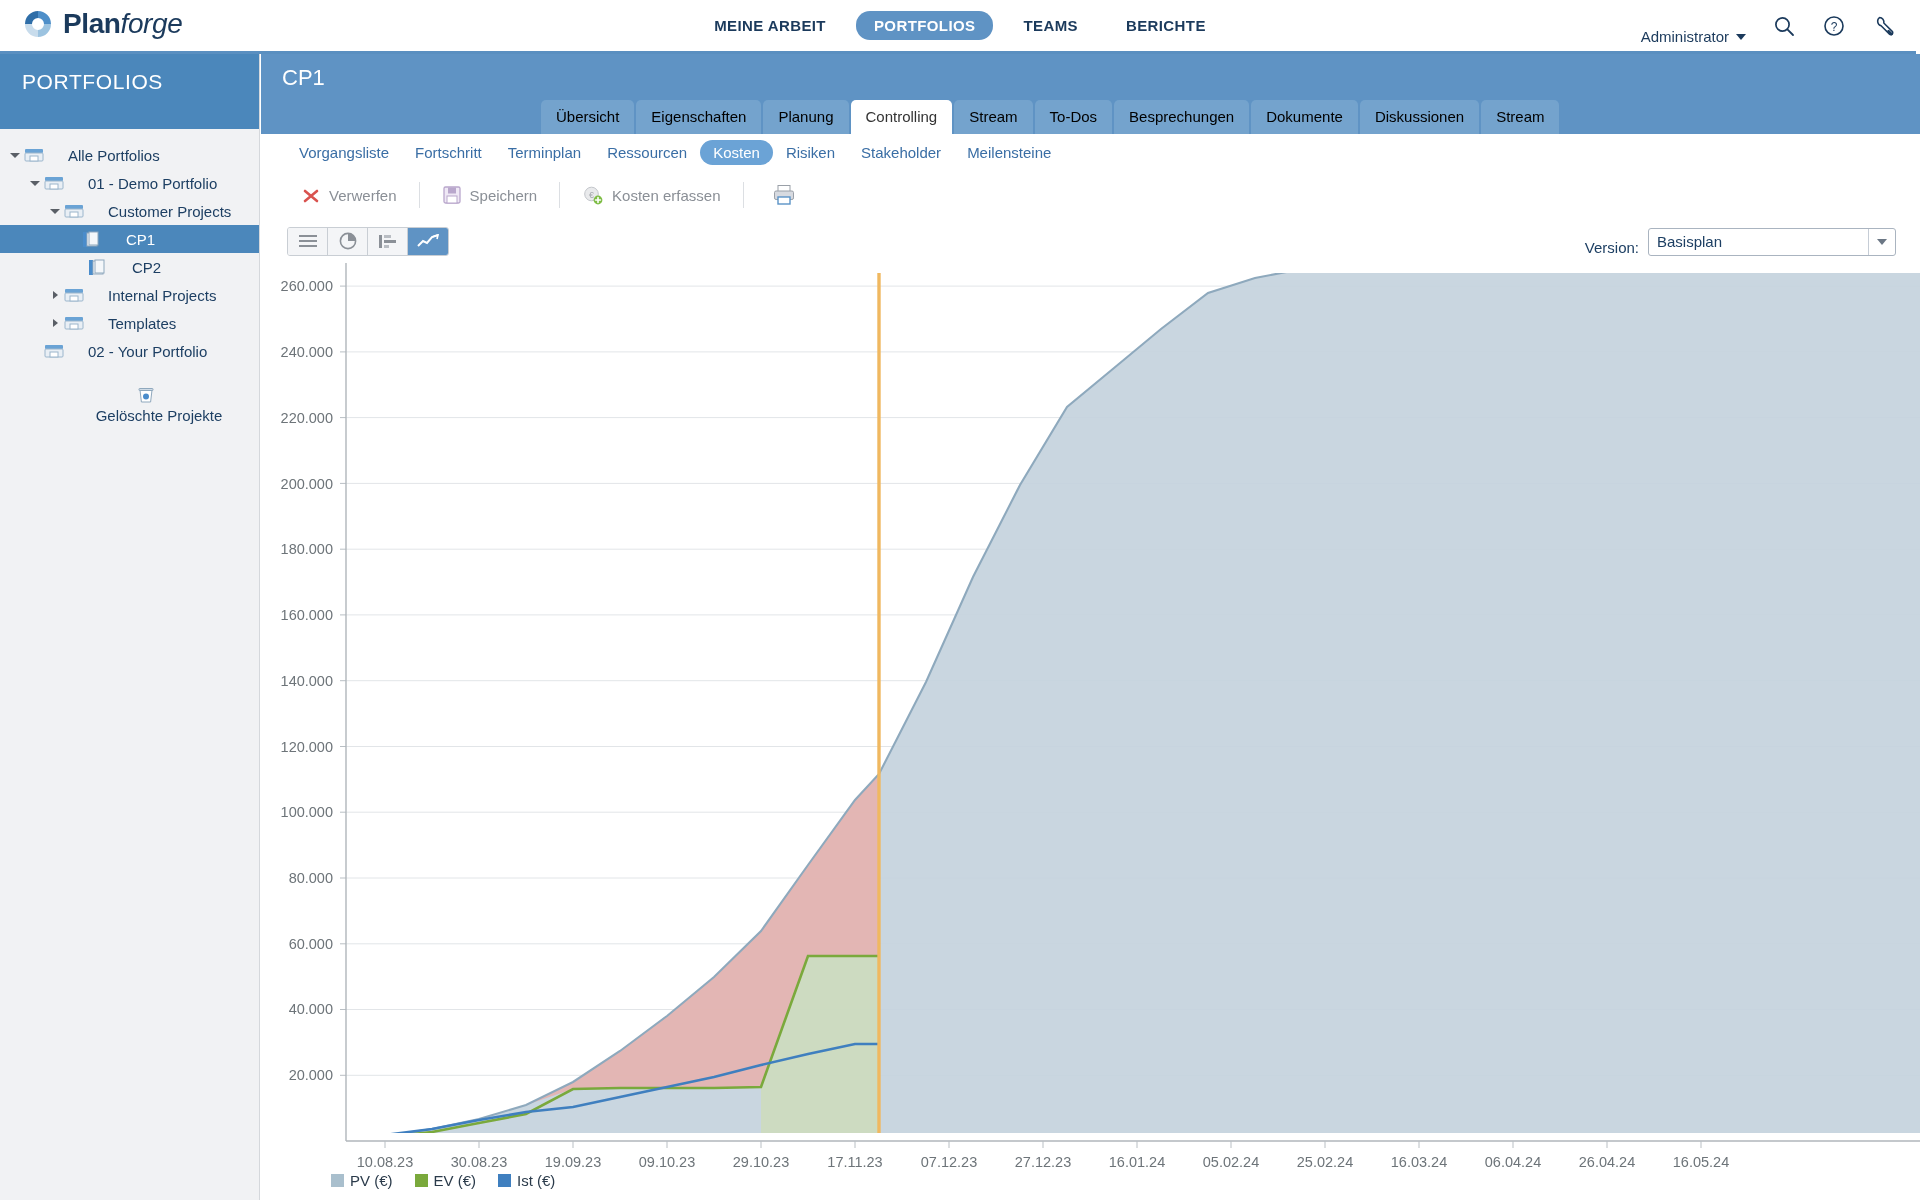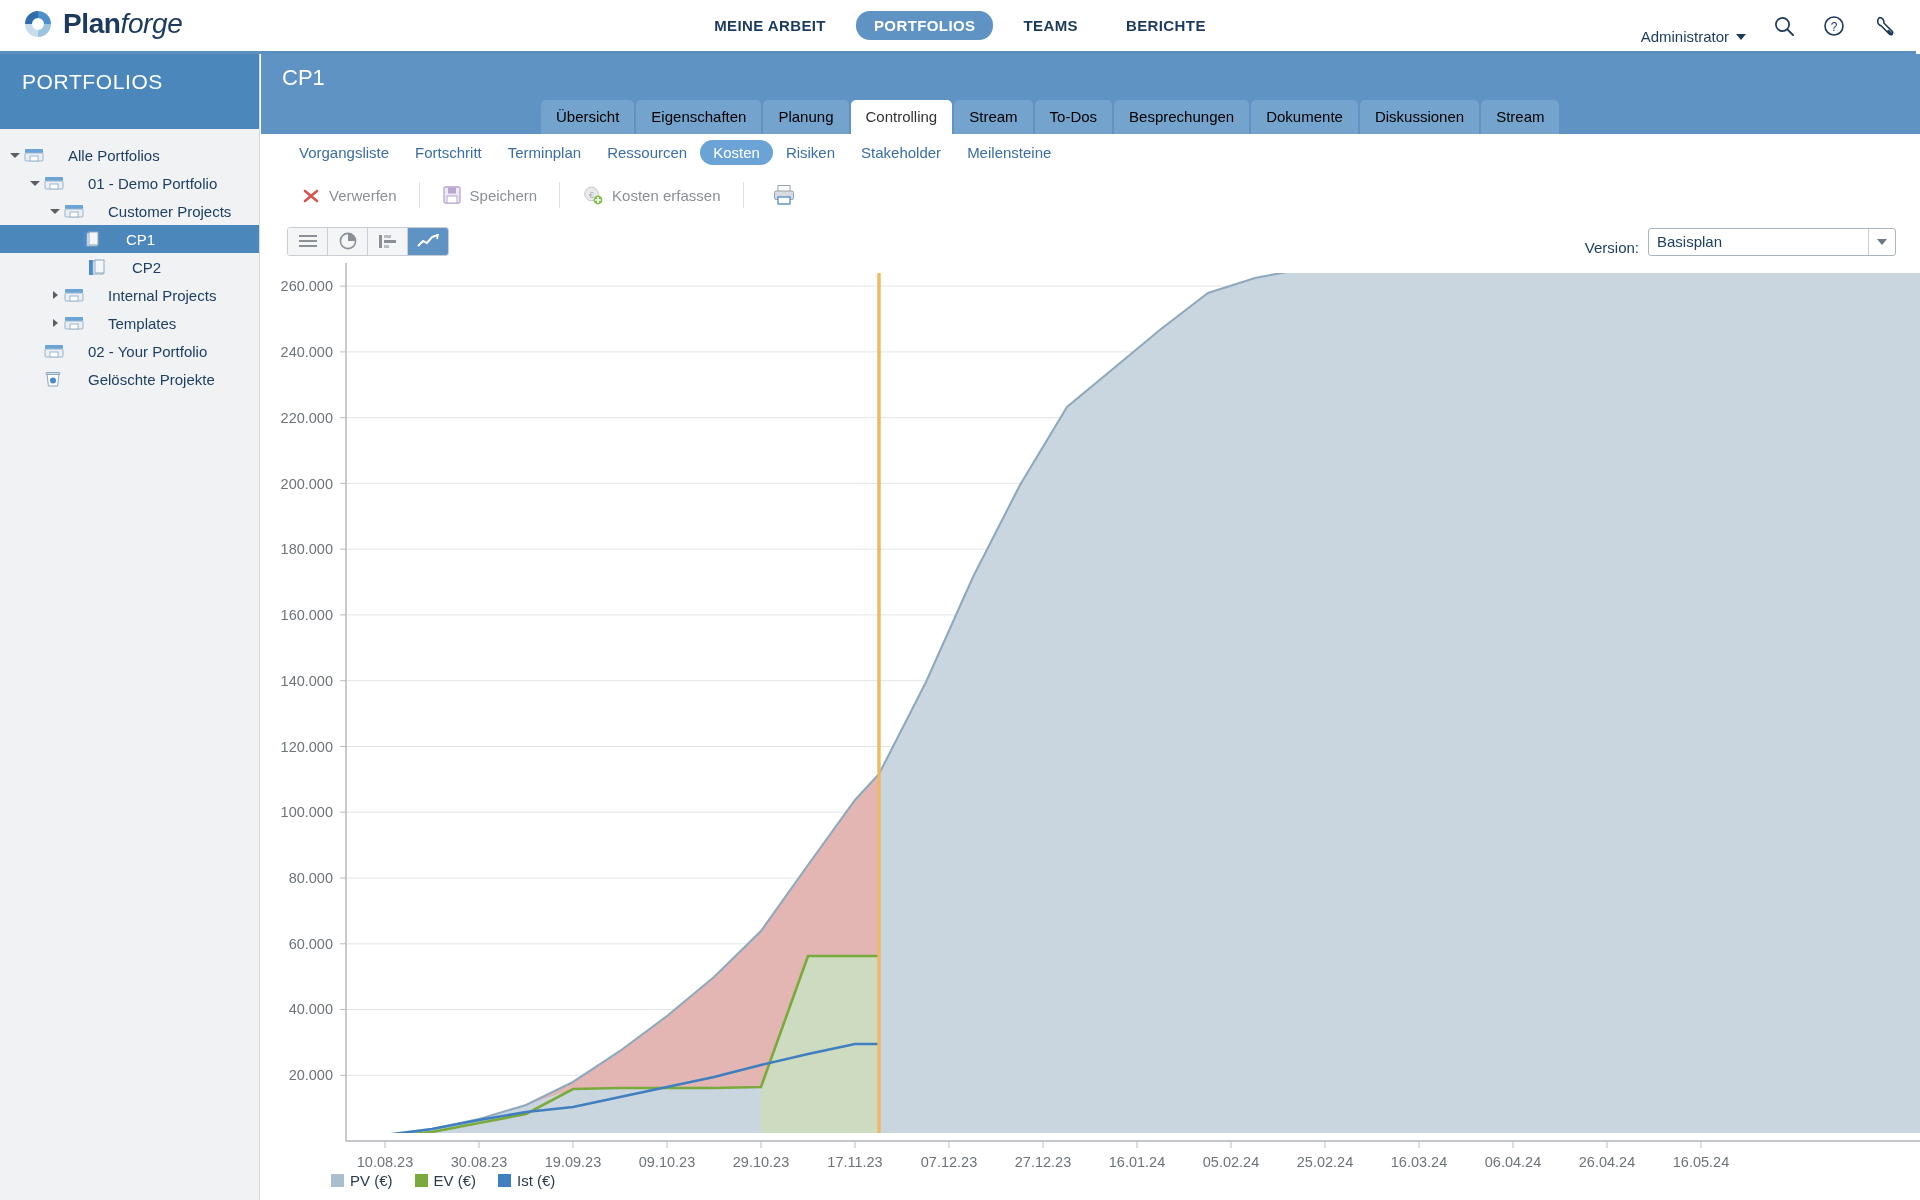--- a/index.html
+++ b/index.html
@@ -334,21 +334,21 @@
       <span class="tnode-icon">
         <svg width="20" height="16" viewBox="0 0 20 16">
             <rect x="1" y="2" width="18" height="4" rx="1" fill="#6aa3d5"></rect>
             <rect x="1" y="6" width="18" height="8" rx="1" fill="#e9eff5" stroke="#9cb6cc"></rect>
             <rect x="6" y="9" width="8" height="5" fill="#ffffff" stroke="#9cb6cc"></rect>
           </svg>
       </span>
       <span class="tlabel">02 - Your Portfolio</span>
     </div>
 
-    <div class="tree-row" style="padding-left:26px;">
+    <div class="tree-row" style="padding-left:39px;flex-direction:column;">
       <span class="twisty"></span>
       <span class="tnode-icon">
         <svg width="18" height="17" viewBox="0 0 18 17">
             <path d="M3 3 h12 l-1.4 12 h-9.2 z" fill="#ffffff" stroke="#8fa8bd"></path>
             <rect x="2" y="1.5" width="14" height="2" rx="0.6" fill="#cfdbe6" stroke="#8fa8bd"></rect>
             <circle cx="9" cy="9.5" r="3" fill="#4a8ccb"></circle>
           </svg>
       </span>
       <span class="tlabel">Gelöschte Projekte</span>
     </div>

